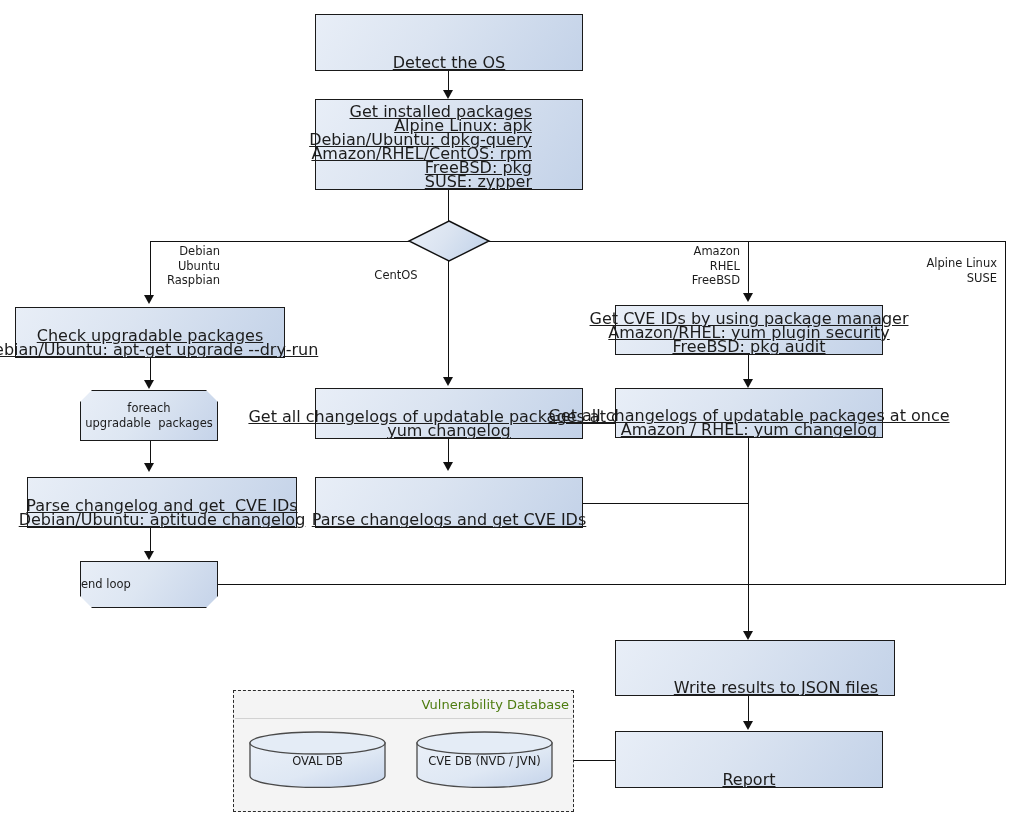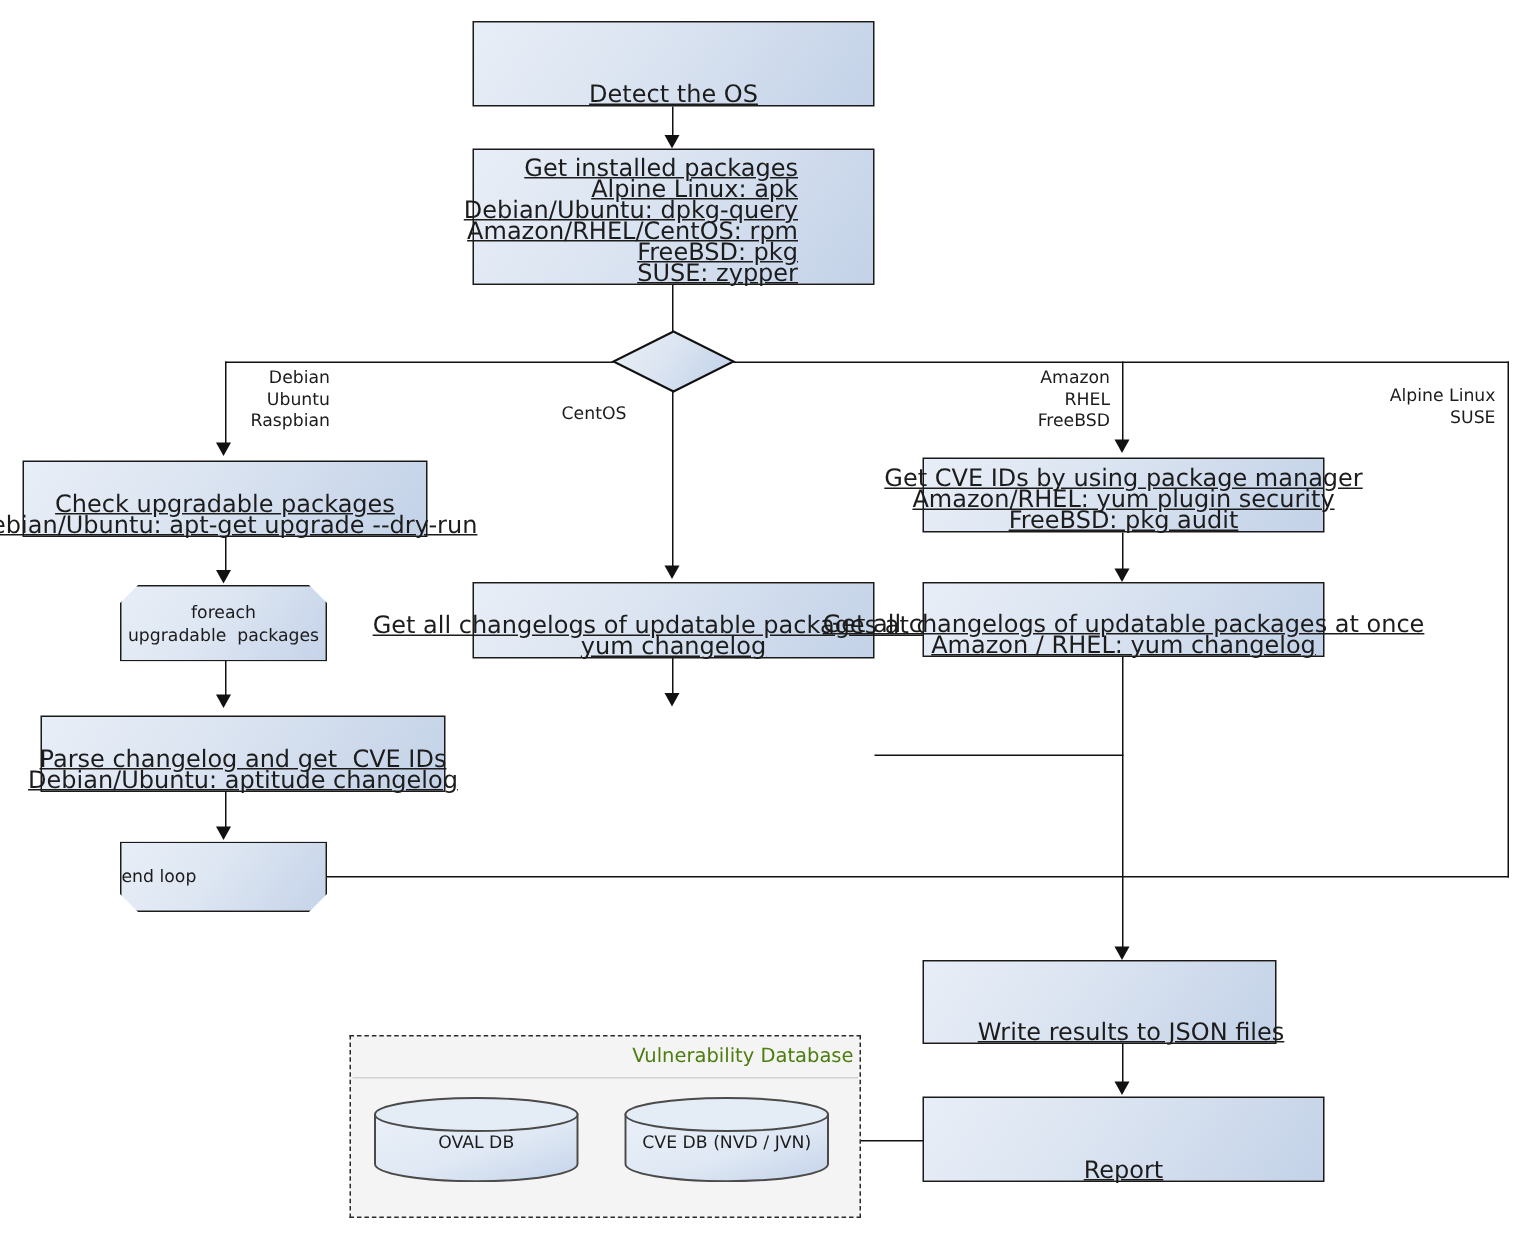--- a/index.html
+++ b/index.html
@@ -188,33 +188,36 @@
 
   <div class="loop-end" style="left:80px;top:561px;width:138px;height:47px;">
     <span class="txt" style="white-space:pre;">end loop</span>
   </div>
 
   <div class="node overflow" style="left:315px;top:388px;width:268px;height:51px;">
     <span class="txt" style="white-space:pre;">Get all changelogs of updatable packages at once
 yum changelog</span>
   </div>
 
+  <div class="node" style="left:315px;top:477px;width:268px;height:51px;">
+    <span class="txt" style="white-space:pre;">Parse changelogs and get CVE IDs</span>
+  </div>
 
   <div class="node" style="left:615px;top:305px;width:268px;height:50px;">
     <span class="txt" style="white-space:pre;">Get CVE IDs by using package manager
 Amazon/RHEL: yum plugin security
 FreeBSD: pkg audit</span>
   </div>
 
   <div class="node overflow" style="left:615px;top:388px;width:268px;height:50px;">
     <span class="txt" style="white-space:pre;">Get all changelogs of updatable packages at once
 Amazon / RHEL: yum changelog</span>
   </div>
 
-  <div class="node" style="left:615px;top:640px;width:236px;height:56px;padding-left:42px;">
+  <div class="node" style="left:615px;top:640px;width:280px;height:56px;padding-left:42px;">
     <span class="txt" style="white-space:pre;">Write results to JSON files</span>
   </div>
 
   <div class="node" style="left:615px;top:731px;width:268px;height:57px;">
     <span class="txt" style="white-space:pre;">Report</span>
   </div>
 
   <div class="edge-label ral" style="left:100px;top:244px;width:120px;white-space:pre;">Debian
 Ubuntu
 Raspbian</div>

